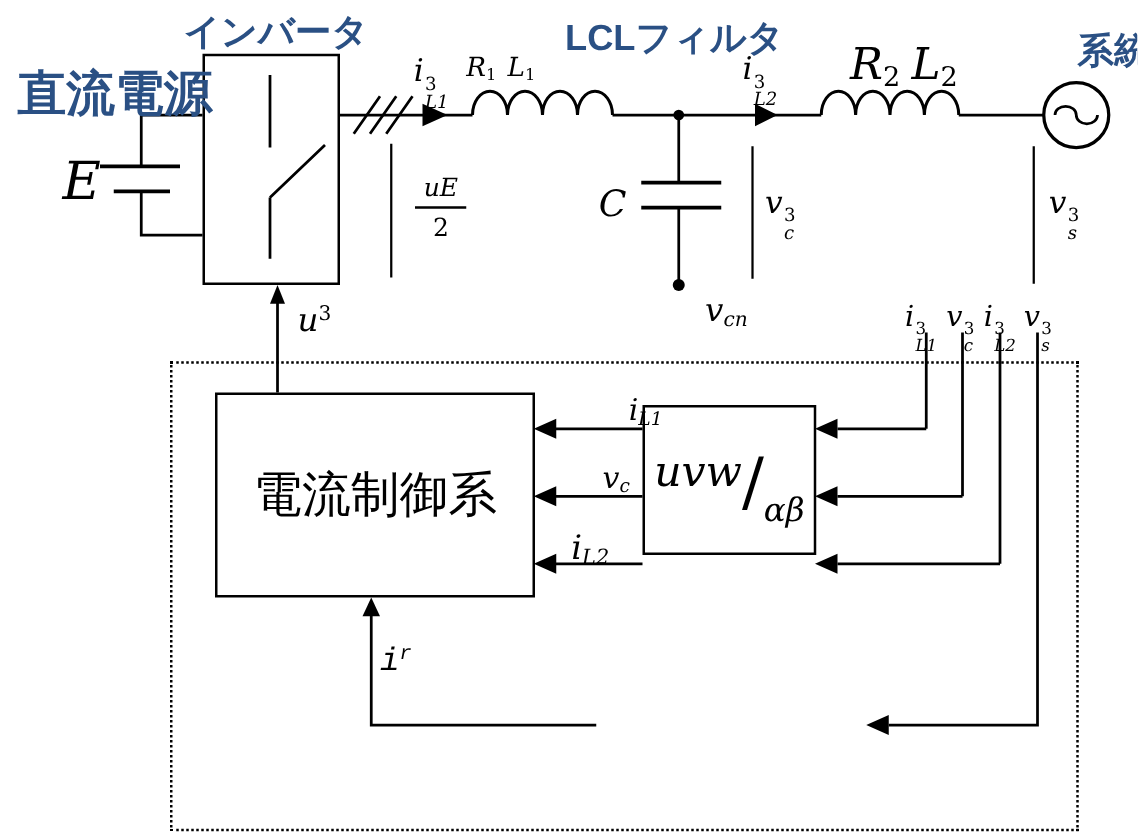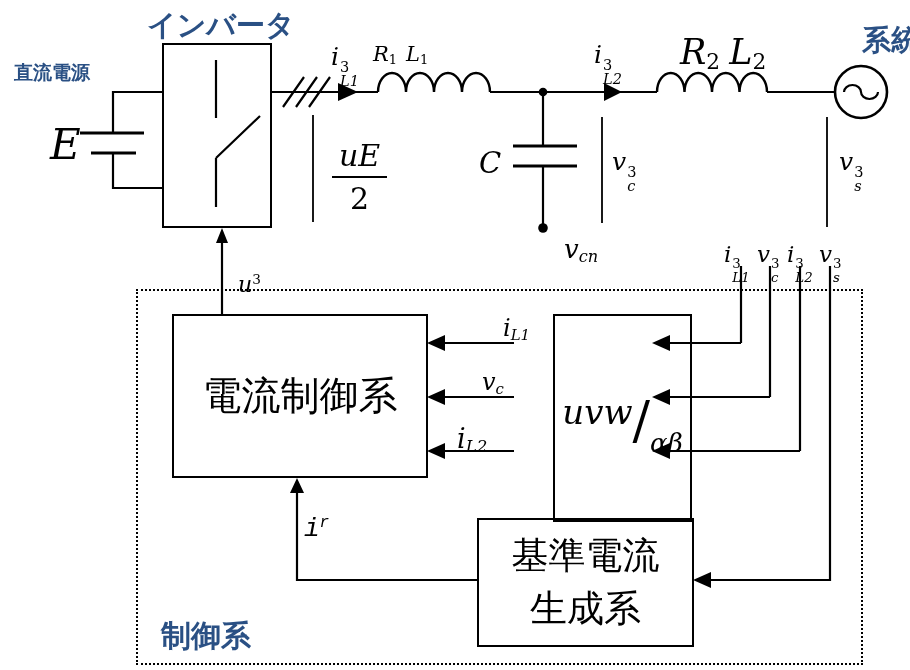--- a/index.html
+++ b/index.html
@@ -98,37 +98,31 @@
   </svg>
 
   <div class="box" style="left:162px;top:43px;width:110px;height:185px;border-width:2.5px;"></div>
 
   <div style="position:absolute;z-index:2;left:136px;top:289px;width:727px;height:376px;border:2px dotted #000;"></div>
 
   <div class="box jp-black" style="left:172px;top:314px;width:256px;height:164px;font-size:39px;">
     <span>電流制御系</span>
   </div>
 
-  <div class="box" style="left:514px;top:314px;width:139px;height:208px;font-family:'DejaVu Serif','Liberation Serif',serif;margin-left:39px;">
+  <div class="box" style="left:514px;top:324px;width:139px;height:120px;font-family:'DejaVu Serif','Liberation Serif',serif;">
     <span>
       <span class="tf-num">uvw</span><span class="tf-slash">/</span><span class="tf-den">αβ</span>
     </span>
   </div>
 
-  <div class="box jp-black" style="left:477px;top:518px;width:217px;height:129px;font-size:37px;line-height:1.42;">
-    <span>
-      <span>基準電流</span><br>
-      <span>生成系</span>
-    </span>
-  </div>
-
-  <div class="jp-blue" style="left:14px;top:60px;font-size:19px;">直流電源</div>
+
+  <div class="jp-blue" style="left:14px;top:48px;font-size:39px;">直流電源</div>
   <div class="jp-blue" style="left:147px;top:6px;font-size:29px;text-align:right;">インバータ</div>
+  <div class="jp-blue" style="left:452px;top:11px;font-size:29px;">LCLフィルタ</div>
   <div class="jp-blue" style="left:830px;top:21px;font-size:29px;margin-left:32px;">系統</div>
-  <div class="jp-blue" style="left:161px;top:616px;font-size:30px;">制御系</div>
 
   <div class="m" style="left:50px;top:120px;font-size:42px;">
     <span class="b">E</span>
   </div>
 
   <div class="m" style="left:331px;top:42px;font-size:25px;">
     <span class="b">i</span><span class="stk">
         <span class="s1">3</span>
         <span class="s2">L1</span>
       </span>
@@ -142,21 +136,21 @@
     <span class="b">i</span><span class="stk">
         <span class="s1">3</span>
         <span class="s2">L2</span>
       </span>
   </div>
 
   <div class="m" style="left:680px;top:32px;font-size:35px;">
     <span class="b">R</span><span class="sbn">2</span><span class="gap"></span><span class="b">L</span><span class="sbn">2</span>
   </div>
 
-  <div class="frac" style="left:332px;top:138px;font-size:30px;">
+  <div class="frac" style="left:332px;top:138px;font-size:20px;">
     <span class="fnum">uE</span>
     <span class="fden">2</span>
   </div>
 
   <div class="m" style="left:479px;top:146px;font-size:29px;">
     <span class="b">C</span>
   </div>
 
   <div class="m" style="left:612px;top:147px;font-size:25px;">
     <span class="b">v</span><span class="stk">
@@ -169,21 +163,21 @@
     <span class="b">v</span><span class="stk">
         <span class="s1">3</span>
         <span class="s2">s</span>
       </span>
   </div>
 
   <div class="m" style="left:528px;top:234px;font-size:26px;margin-left:36px;">
     <span class="b">v</span><span class="sbi">cn</span>
   </div>
 
-  <div class="m" style="left:238px;top:241px;font-size:22px;margin-top:30px;">
+  <div class="m" style="left:238px;top:241px;font-size:26px;">
     <span class="b">u</span><span class="sp">3</span>
   </div>
 
   <div class="m" style="left:457px;top:314px;font-size:24px;margin-left:46px;">
     <span class="b">i</span><span class="sbi">L1</span>
   </div>
   <div class="m" style="left:482px;top:368px;font-size:24px;">
     <span class="b">v</span><span class="sbi">c</span>
   </div>
   <div class="m" style="left:457px;top:423px;font-size:27px;">

